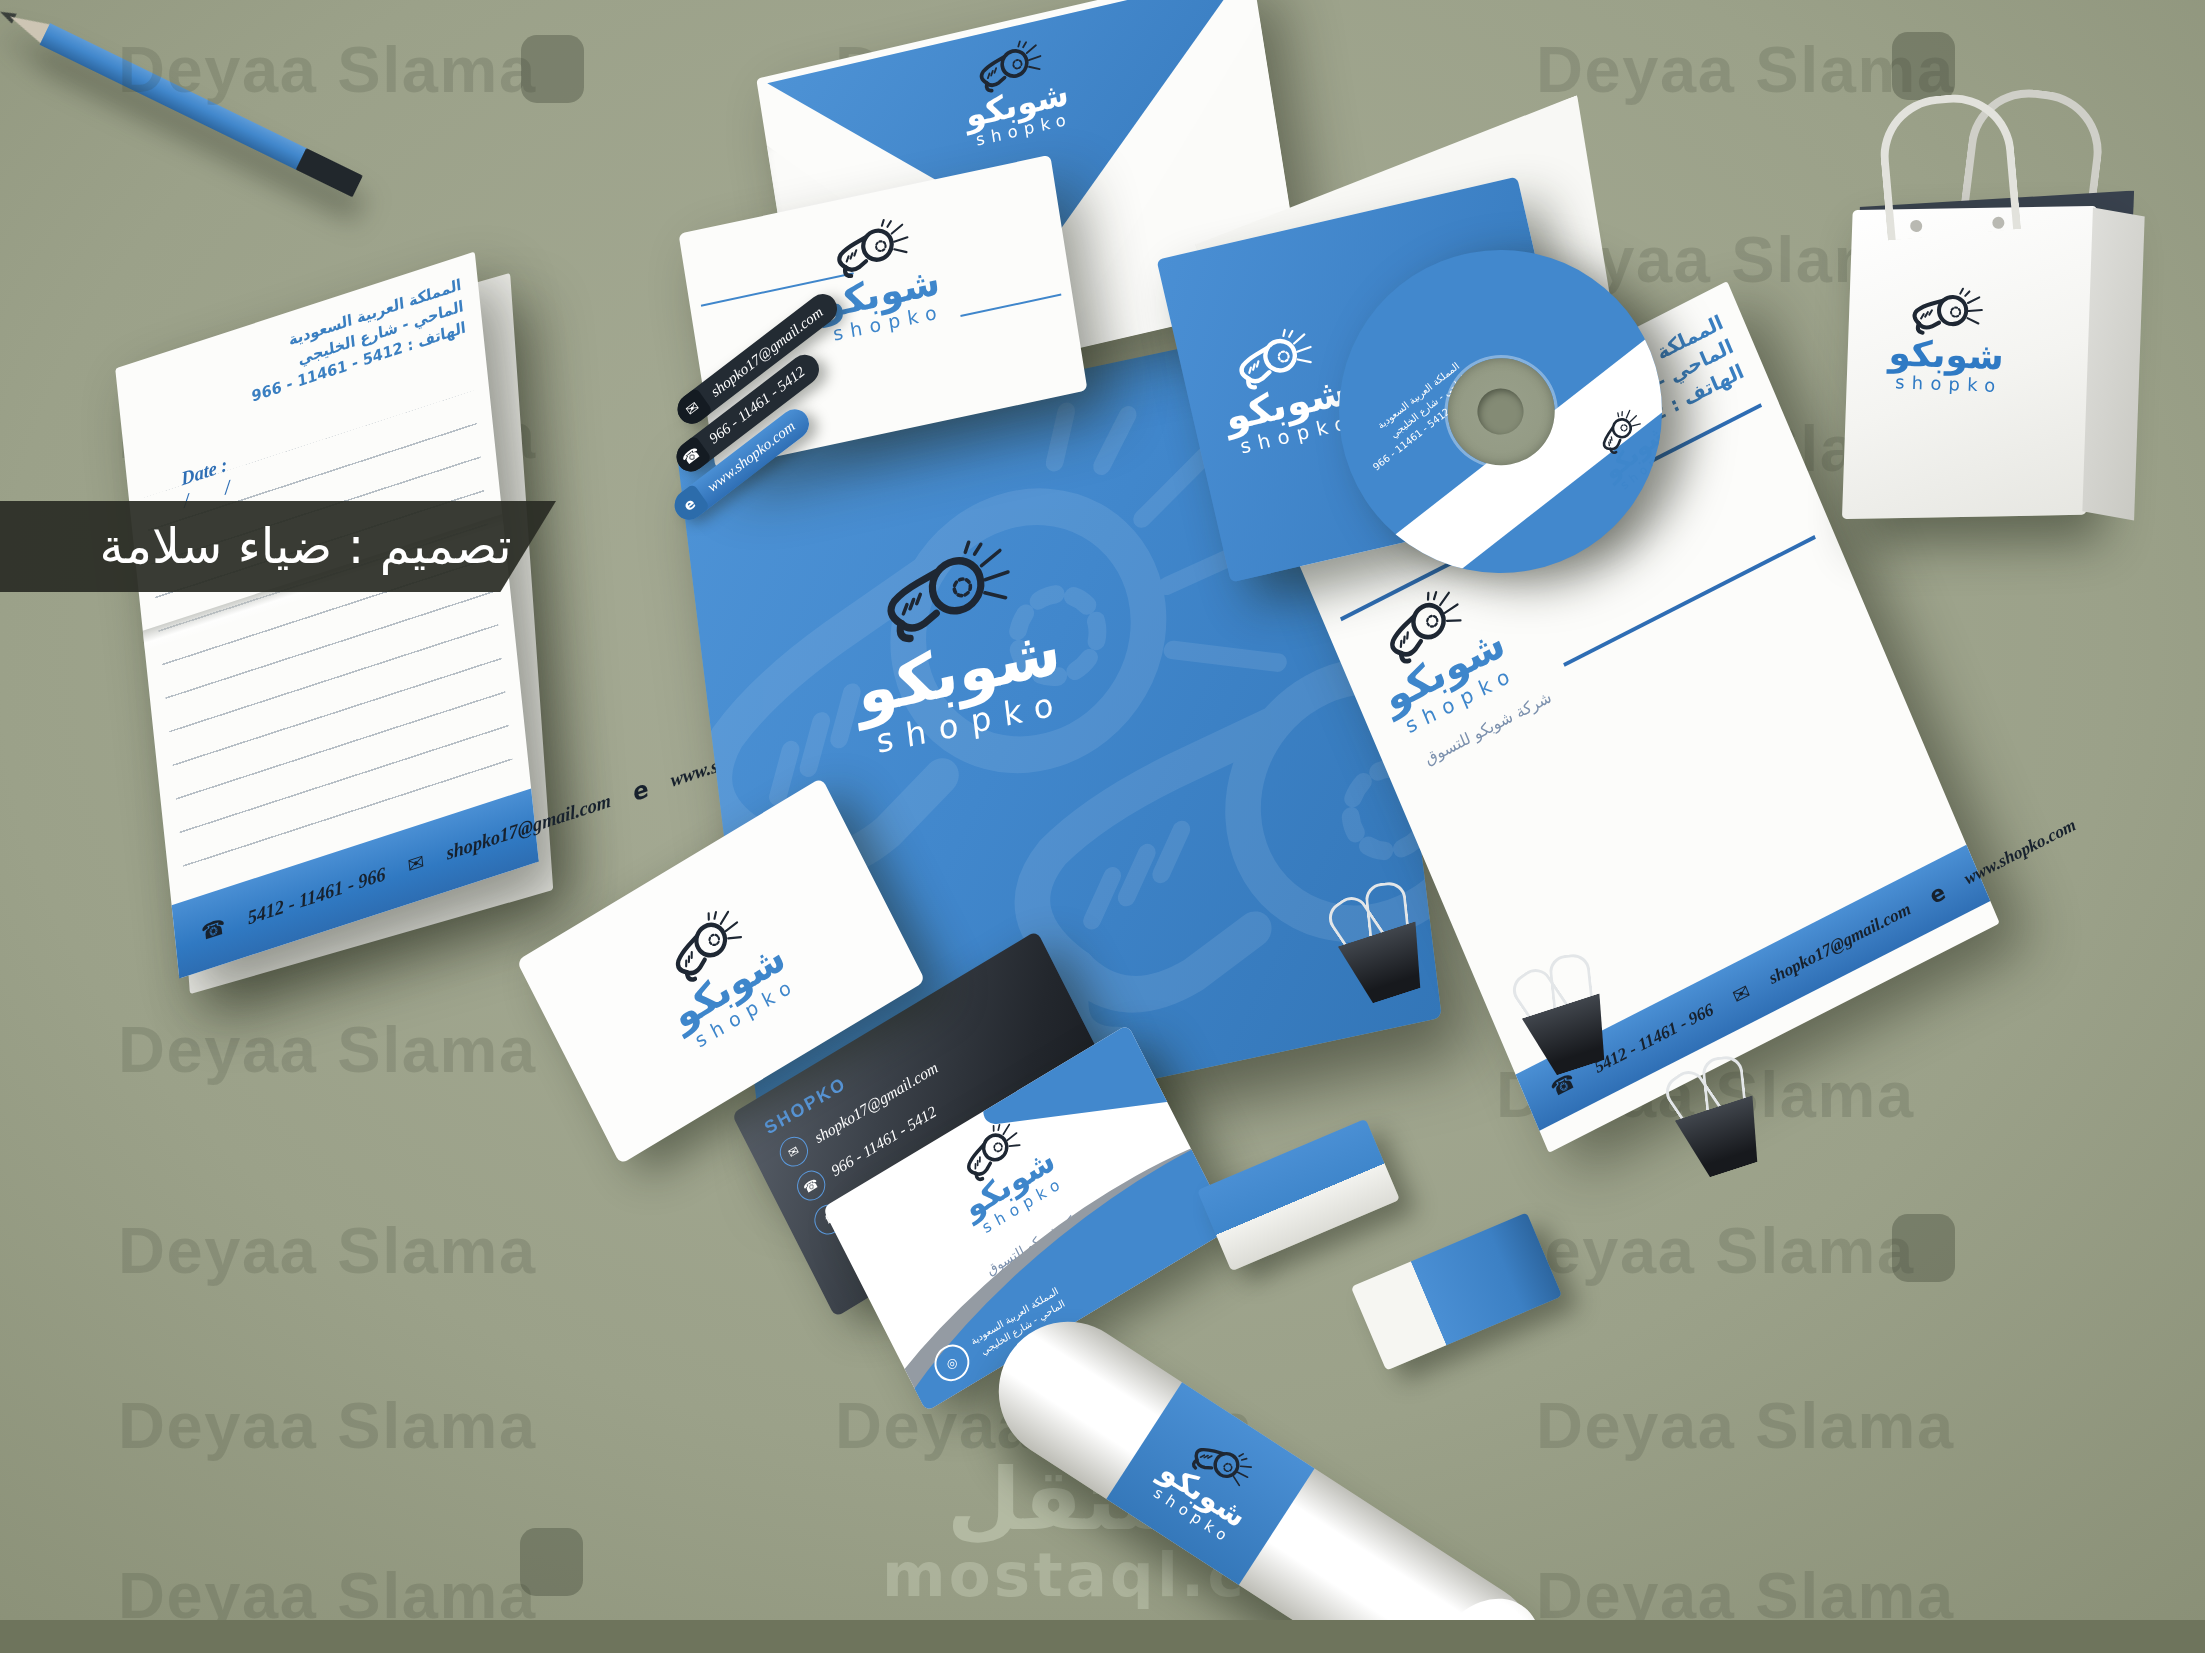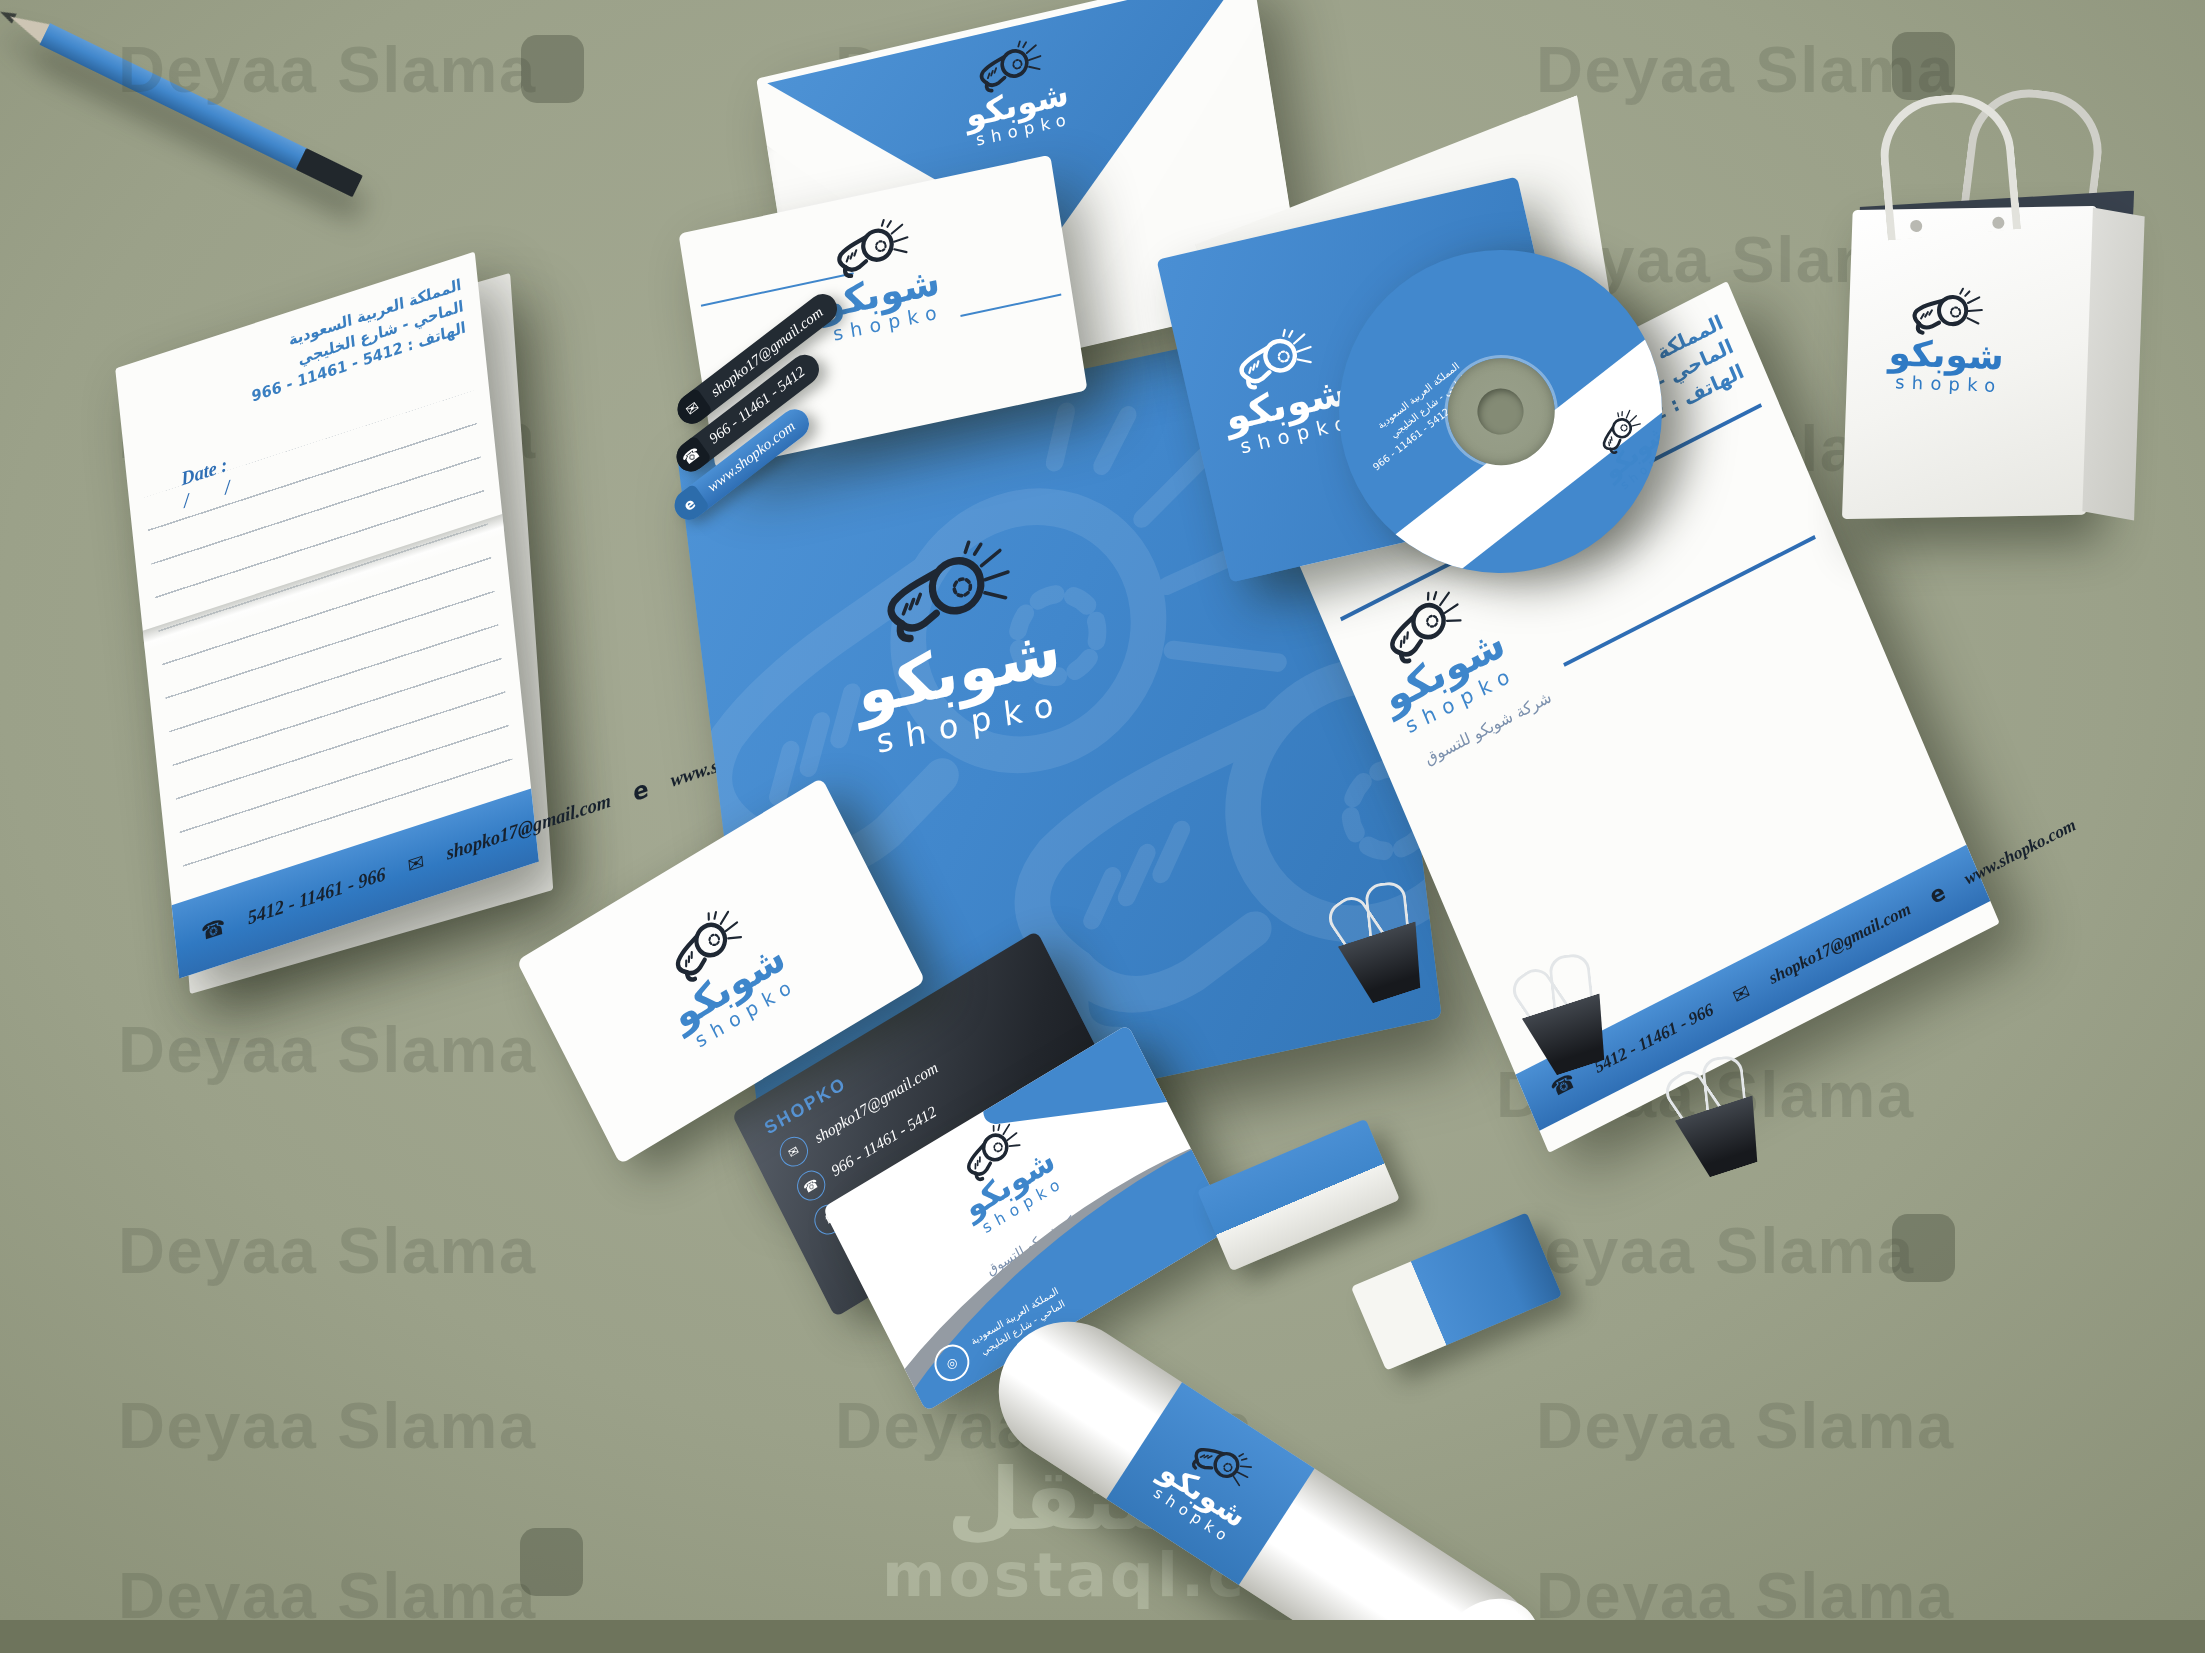--- a/index.html
+++ b/index.html
@@ -180,20 +180,23 @@
         <span class="gi">☎</span>
         <span dir="ltr">5412 - 11461 - 966</span>
         <span class="gi">✉</span>
         <span>shopko17@gmail.com</span>
         <span class="gi" style="font-weight:bold;font-size:23.6px">e</span>
         <span>www.shopko.com</span>
       </div>
     </div>
   </div>
 
+  <div class="banner">
+    <span>تصميم : ضياء سلامة</span>
+  </div>
 
   <div class="sheet envelope">
     <div class="env-flap"></div>
     <div class="env-tri env-l"></div>
     <div class="env-tri env-r"></div>
     <div class="logo" style="--s:33px;--mega:#1e2733;--t:#ffffff;position:absolute;left:50%;top:20.5px;transform:translateX(-50%)">
       <span class="mega">
           <svg viewBox="0 0 150 110" fill="none" stroke="currentColor" stroke-width="8" stroke-linecap="round" stroke-linejoin="round">
     <path d="M18,76 Q2,62 14,50 Q24,42 42,36 L64,29"></path>
     <path d="M18,76 Q28,88 44,81 L58,73"></path>

